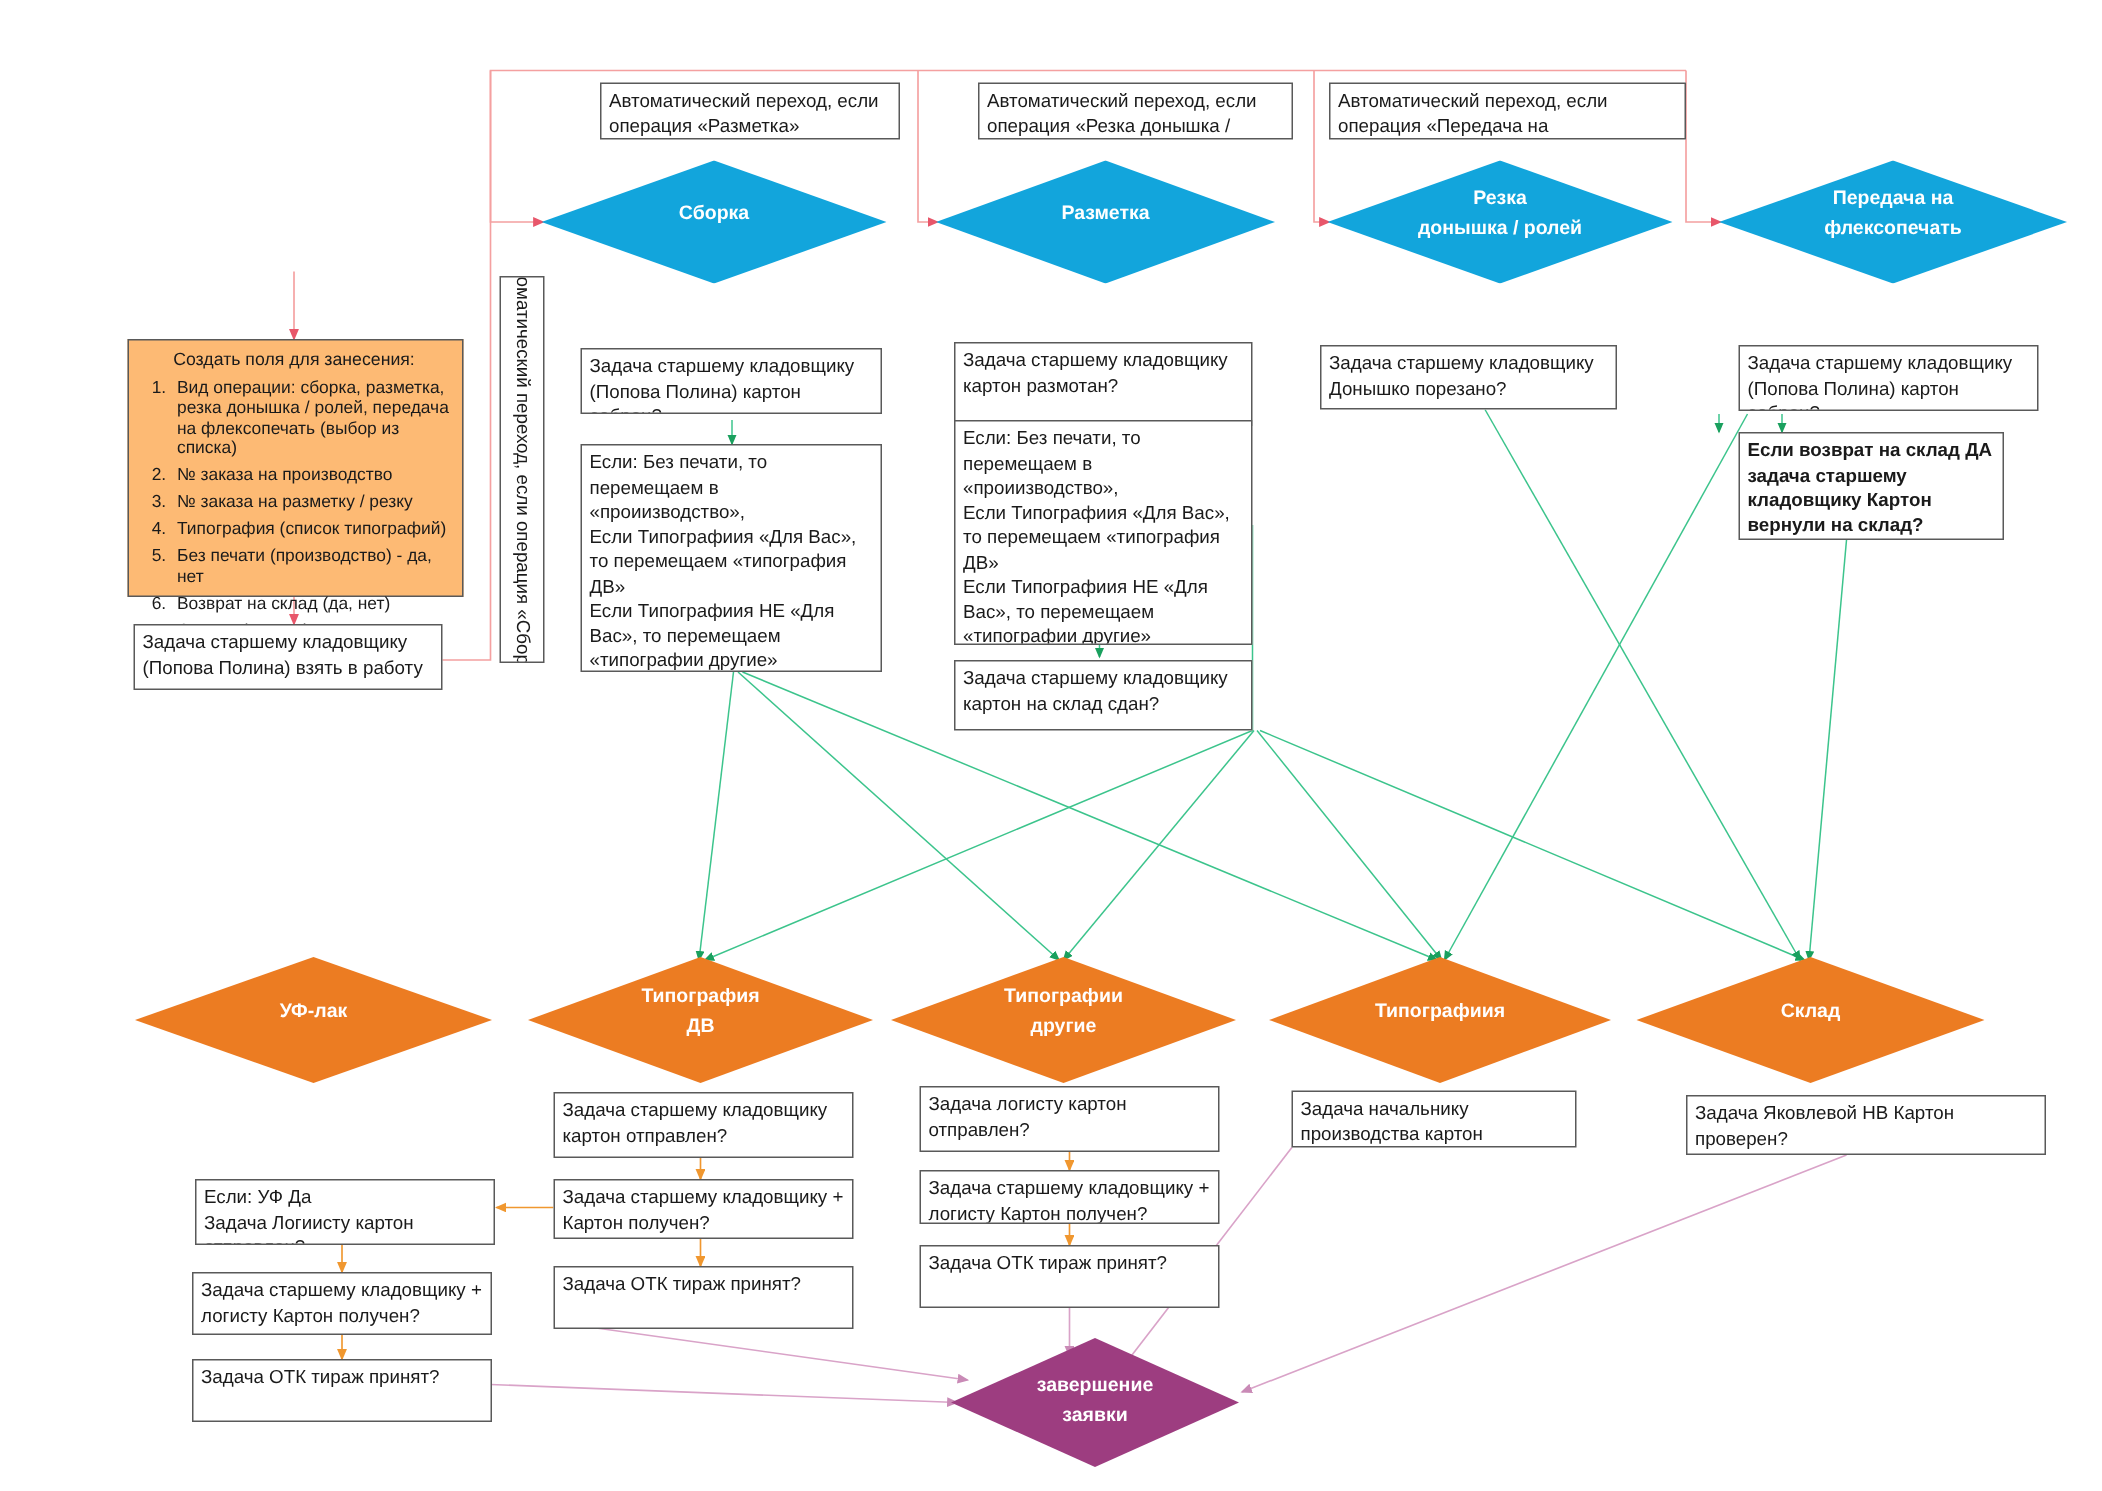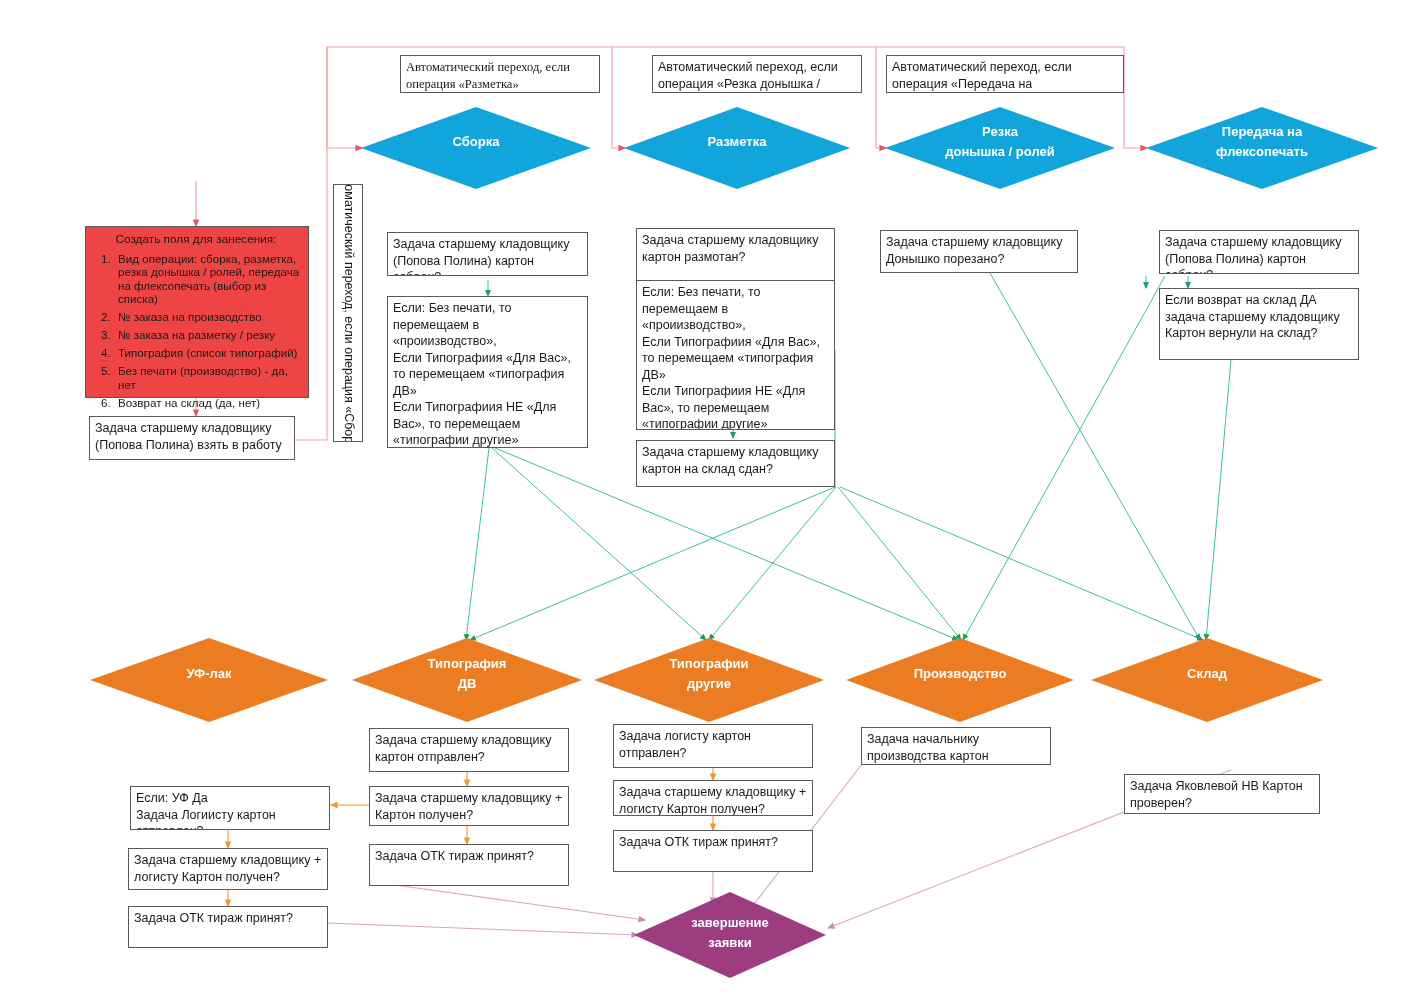--- a/index.html
+++ b/index.html
@@ -85,21 +85,21 @@
     font-size: 12.5px;
     line-height: 15px;
     color: #1a1a1a;
     text-align: center;
   }
 
   
   .listbox {
     position: absolute;
     z-index: 3;
-    background: #ef4444;
+    background: #fdba74;
     border: 1px solid #595959;
     box-sizing: border-box;
     font-size: 11.6px;
     line-height: 13.5px;
     color: #1a1a1a;
     padding: 6px 8px 4px 6px;
   }
   .listbox .lb-title {
     text-align: center;
     margin-bottom: 5px;
@@ -196,21 +196,21 @@
       <path d="M327,923 L638,935" marker-end="url(#ar-pink)"></path>
 
       <path d="M388,884 L645,920" marker-end="url(#ar-pink)"></path>
 
       <path d="M862,764 L748,912" marker-end="url(#ar-pink)"></path>
 
       <path d="M1231,770 L828,928" marker-end="url(#ar-pink)"></path>
     </g>
   </svg>
 
-  <div class="box" style="left:400px; top:55px; width:200px; height:38px;font-family:Liberation Serif, serif;">Автоматический переход, если операция «Разметка»</div>
+  <div class="box" style="left:400px; top:55px; width:200px; height:38px;">Автоматический переход, если операция «Разметка»</div>
 
   <div class="box" style="left:652px; top:55px; width:210px; height:38px;">Автоматический переход, если операция «Резка донышка / ролей»</div>
 
   <div class="box" style="left:886px; top:55px; width:238px; height:38px;">Автоматический переход, если операция «Передача на флексопечать»</div>
 
 
   <div class="diamond blue" style="left:361px; top:107px; width:230px; height:82px;">
     <span class="dlabel">Сборка</span>
   </div>
 
@@ -258,38 +258,38 @@
   <div class="box" style="left:636px; top:280px; width:199px; height:150px;">Если: Без печати, то перемещаем  в «проиизводство»,
 Если Типографиия «Для Вас», то перемещаем «типография ДВ»
 Если Типографиия НЕ «Для Вас», то перемещаем «типографии другие»</div>
 
   <div class="box" style="left:636px; top:440px; width:199px; height:47px;">Задача старшему кладовщику картон на склад сдан?</div>
 
   <div class="box" style="left:880px; top:230px; width:198px; height:43px;">Задача старшему кладовщику Донышко порезано?</div>
 
   <div class="box" style="left:1159px; top:230px; width:200px; height:44px;">Задача старшему кладовщику (Попова Полина) картон собран?</div>
 
-  <div class="box" style="left:1159px; top:288px; width:200px; height:72px;">Если возврат на склад  ДА задача старшему кладовщику Картон вернули на склад?</div>
+  <div class="box" style="left:1159px; top:288px; width:177px; height:72px;font-weight:bold;">Если возврат на склад  ДА задача старшему кладовщику Картон вернули на склад?</div>
 
   <div class="diamond orange" style="left:90px; top:638px; width:238px; height:84px;">
     <span class="dlabel">УФ-лак</span>
   </div>
 
   <div class="diamond orange" style="left:352px; top:638px; width:230px; height:84px;">
     <span class="dlabel">Типография
 ДВ</span>
   </div>
 
   <div class="diamond orange" style="left:594px; top:638px; width:230px; height:84px;">
     <span class="dlabel">Типографии
 другие</span>
   </div>
 
   <div class="diamond orange" style="left:846px; top:638px; width:228px; height:84px;">
-    <span class="dlabel">Производство</span>
+    <span class="dlabel">Типографиия</span>
   </div>
 
   <div class="diamond orange" style="left:1091px; top:638px; width:232px; height:84px;">
     <span class="dlabel">Склад</span>
   </div>
 
   <div class="box" style="left:369px; top:728px; width:200px; height:44px;">Задача старшему кладовщику картон отправлен?</div>
 
   <div class="box" style="left:369px; top:786px; width:200px; height:40px;">Задача старшему кладовщику + Картон получен?</div>
 
@@ -303,20 +303,20 @@
   <div class="box" style="left:128px; top:906px; width:200px; height:42px;">Задача ОТК тираж принят?</div>
 
   <div class="box" style="left:613px; top:724px; width:200px; height:44px;">Задача логисту картон отправлен?</div>
 
   <div class="box" style="left:613px; top:780px; width:200px; height:36px;">Задача старшему кладовщику + логисту Картон получен?</div>
 
   <div class="box" style="left:613px; top:830px; width:200px; height:42px;">Задача ОТК тираж принят?</div>
 
   <div class="box" style="left:861px; top:727px; width:190px; height:38px;">Задача начальнику производства картон получен?</div>
 
-  <div class="box" style="left:1124px; top:730px; width:196px; height:40px;margin-top:44px;">Задача Яковлевой НВ Картон проверен?</div>
+  <div class="box" style="left:1124px; top:730px; width:240px; height:40px;">Задача Яковлевой НВ Картон проверен?</div>
 
   <div class="diamond purple" style="left:634px; top:892px; width:192px; height:86px;">
     <span class="dlabel">завершение
 заявки</span>
   </div>
 
 </div>
 
 </body></html>

